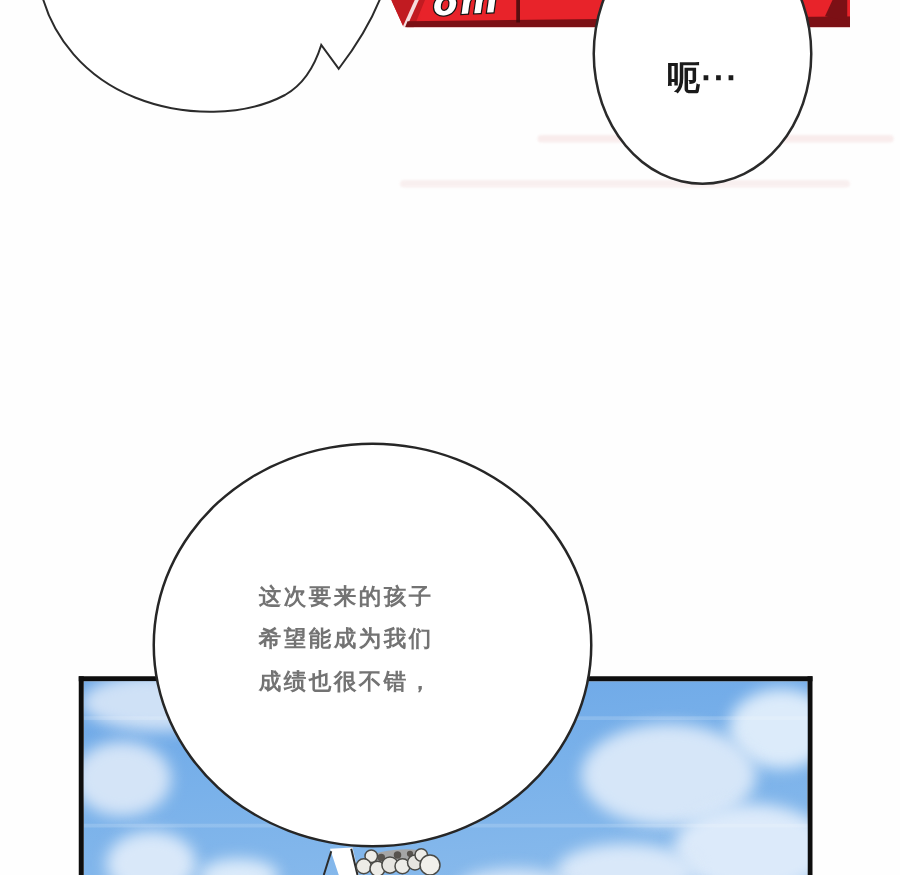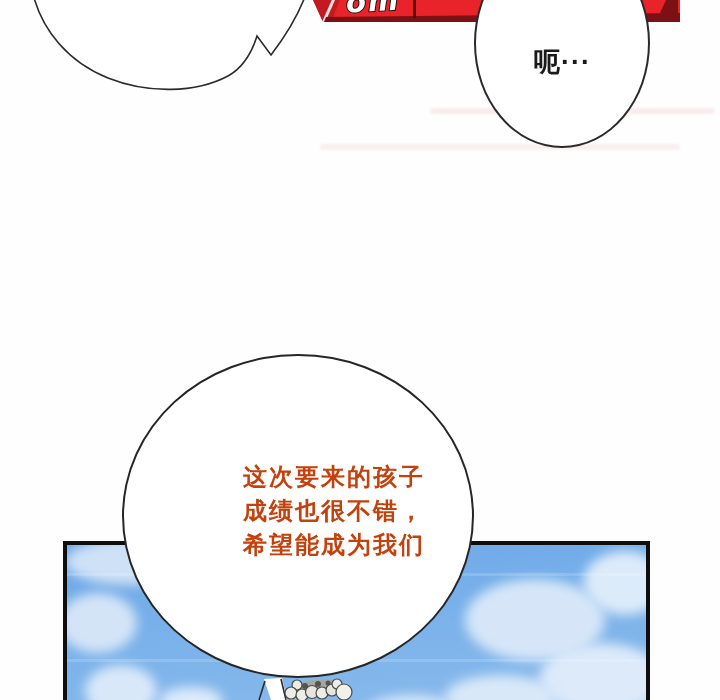--- a/index.html
+++ b/index.html
@@ -43,22 +43,22 @@
   .sky{left:63px;top:541px;width:587px;height:163px;z-index:1;box-sizing:border-box;
     border:4px solid #0e0e0e;border-bottom:none;overflow:hidden;
     background:linear-gradient(175deg,#6ca7e7 0%,#79b1ea 45%,#8abbec 100%);}
   .cloud{position:absolute;border-radius:50%;filter:blur(6px);}
   .band{position:absolute;left:0;right:0;height:3px;background:rgba(255,255,255,.16);}
 
   
   .bubble-main{left:122px;top:354px;width:352px;height:324px;border-radius:50%;
     background:#ffffff;border:2px solid #262626;z-index:4;box-sizing:border-box;}
   .bubble-main .txt{position:absolute;left:83px;top:104px;
-    font-size:24px;line-height:34px;font-weight:700;letter-spacing:2px;
-    color:#c2410c;white-space:nowrap;margin-left:36px;}
+    font-size:18px;line-height:34px;font-weight:700;letter-spacing:2px;
+    color:#737373;white-space:nowrap;}
 
   .lyr{left:0;top:0;width:720px;height:700px;pointer-events:none;}
   .z2{z-index:2;} .z6{z-index:6;}
 </style>
 </head>
 <body>
 
 <div class="page">
 
   <div class="abs streak1"></div>
@@ -93,22 +93,22 @@
     <div class="cloud" style="left:472px;top:98px;width:125px;height:72px;background:#dceafa;"></div>
     <div class="cloud" style="left:378px;top:130px;width:112px;height:44px;background:#d9e8f9;"></div>
     <div class="cloud" style="left:300px;top:150px;width:90px;height:30px;background:#d6e6f8;"></div>
     <div class="band" style="top:28px;"></div>
     <div class="band" style="top:114px;"></div>
   </div>
 
   <div class="abs bubble-main">
     <div class="txt">
       <div>这次要来的孩子</div>
+      <div>希望能成为我们</div>
       <div>成绩也很不错，</div>
-      <div>希望能成为我们</div>
     </div>
   </div>
 
   <svg class="abs lyr z6" viewBox="0 0 720 700">
     <polygon points="264,679 282,678 287,700 271,700" fill="#ffffff"></polygon>
     <line x1="265" y1="681" x2="259" y2="700" stroke="#2b2b2b" stroke-width="1.6"></line>
     <line x1="281" y1="679" x2="286" y2="700" stroke="#2b2b2b" stroke-width="1.6"></line>
     <g>
       <ellipse cx="316" cy="687" rx="27" ry="7" fill="#a8a49e" opacity="0.9" transform="rotate(-6 316 687)"></ellipse>
       <circle cx="305" cy="686" r="3" fill="#57534e"></circle>

